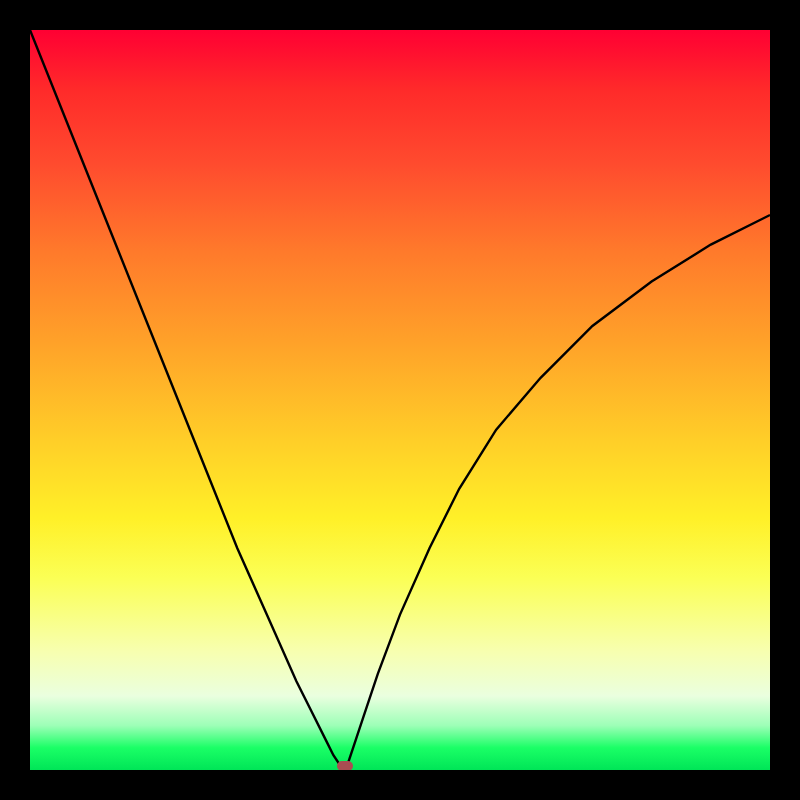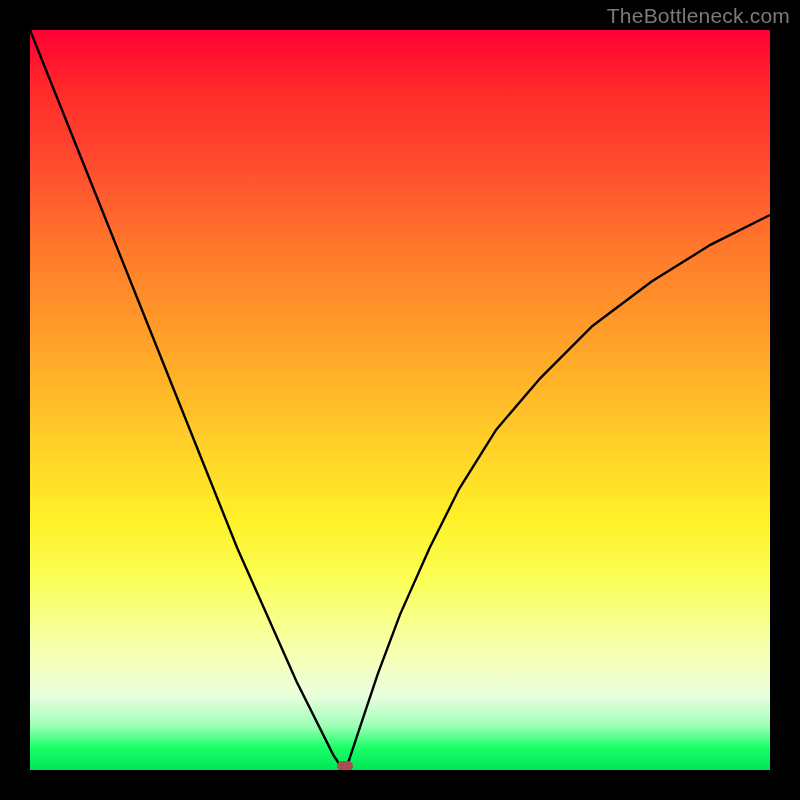--- a/index.html
+++ b/index.html
@@ -71,21 +71,20 @@
     font-size: 21px;
     font-weight: 400;
     letter-spacing: 0.2px;
   }
 </style>
 </head>
 <body>
 
 <div class="frame">
 
-  <div class="watermark">TheBottleneck.com</div>
 
   <div class="plot-area">
     <div class="gradient-bg"></div>
 
     <svg class="curve" viewBox="0 0 740 740" preserveAspectRatio="none">
       <path id="curve-left" d="M0.00 0.00 L29.60 74.00 L59.20 148.00 L88.80 222.00 L118.40 296.00 L148.00 370.00 L177.60 444.00 L207.20 518.00 L236.80 584.60 L266.40 651.20 L281.20 680.80 L296.00 710.40 L303.40 725.20 L310.80 736.30" fill="none" stroke="#000" stroke-width="2.4"></path>
       <path id="curve-right" d="M318.20 732.60 L333.00 688.20 L347.80 643.80 L370.00 584.60 L399.60 518.00 L429.20 458.80 L466.20 399.60 L510.60 347.80 L562.40 296.00 L621.60 251.60 L680.80 214.60 L740.00 185.00" fill="none" stroke="#000" stroke-width="2.4"></path>
     </svg>
 
     <div class="marker" id="min-marker" style="left: 314.5px; top: 735.56px;"></div>

